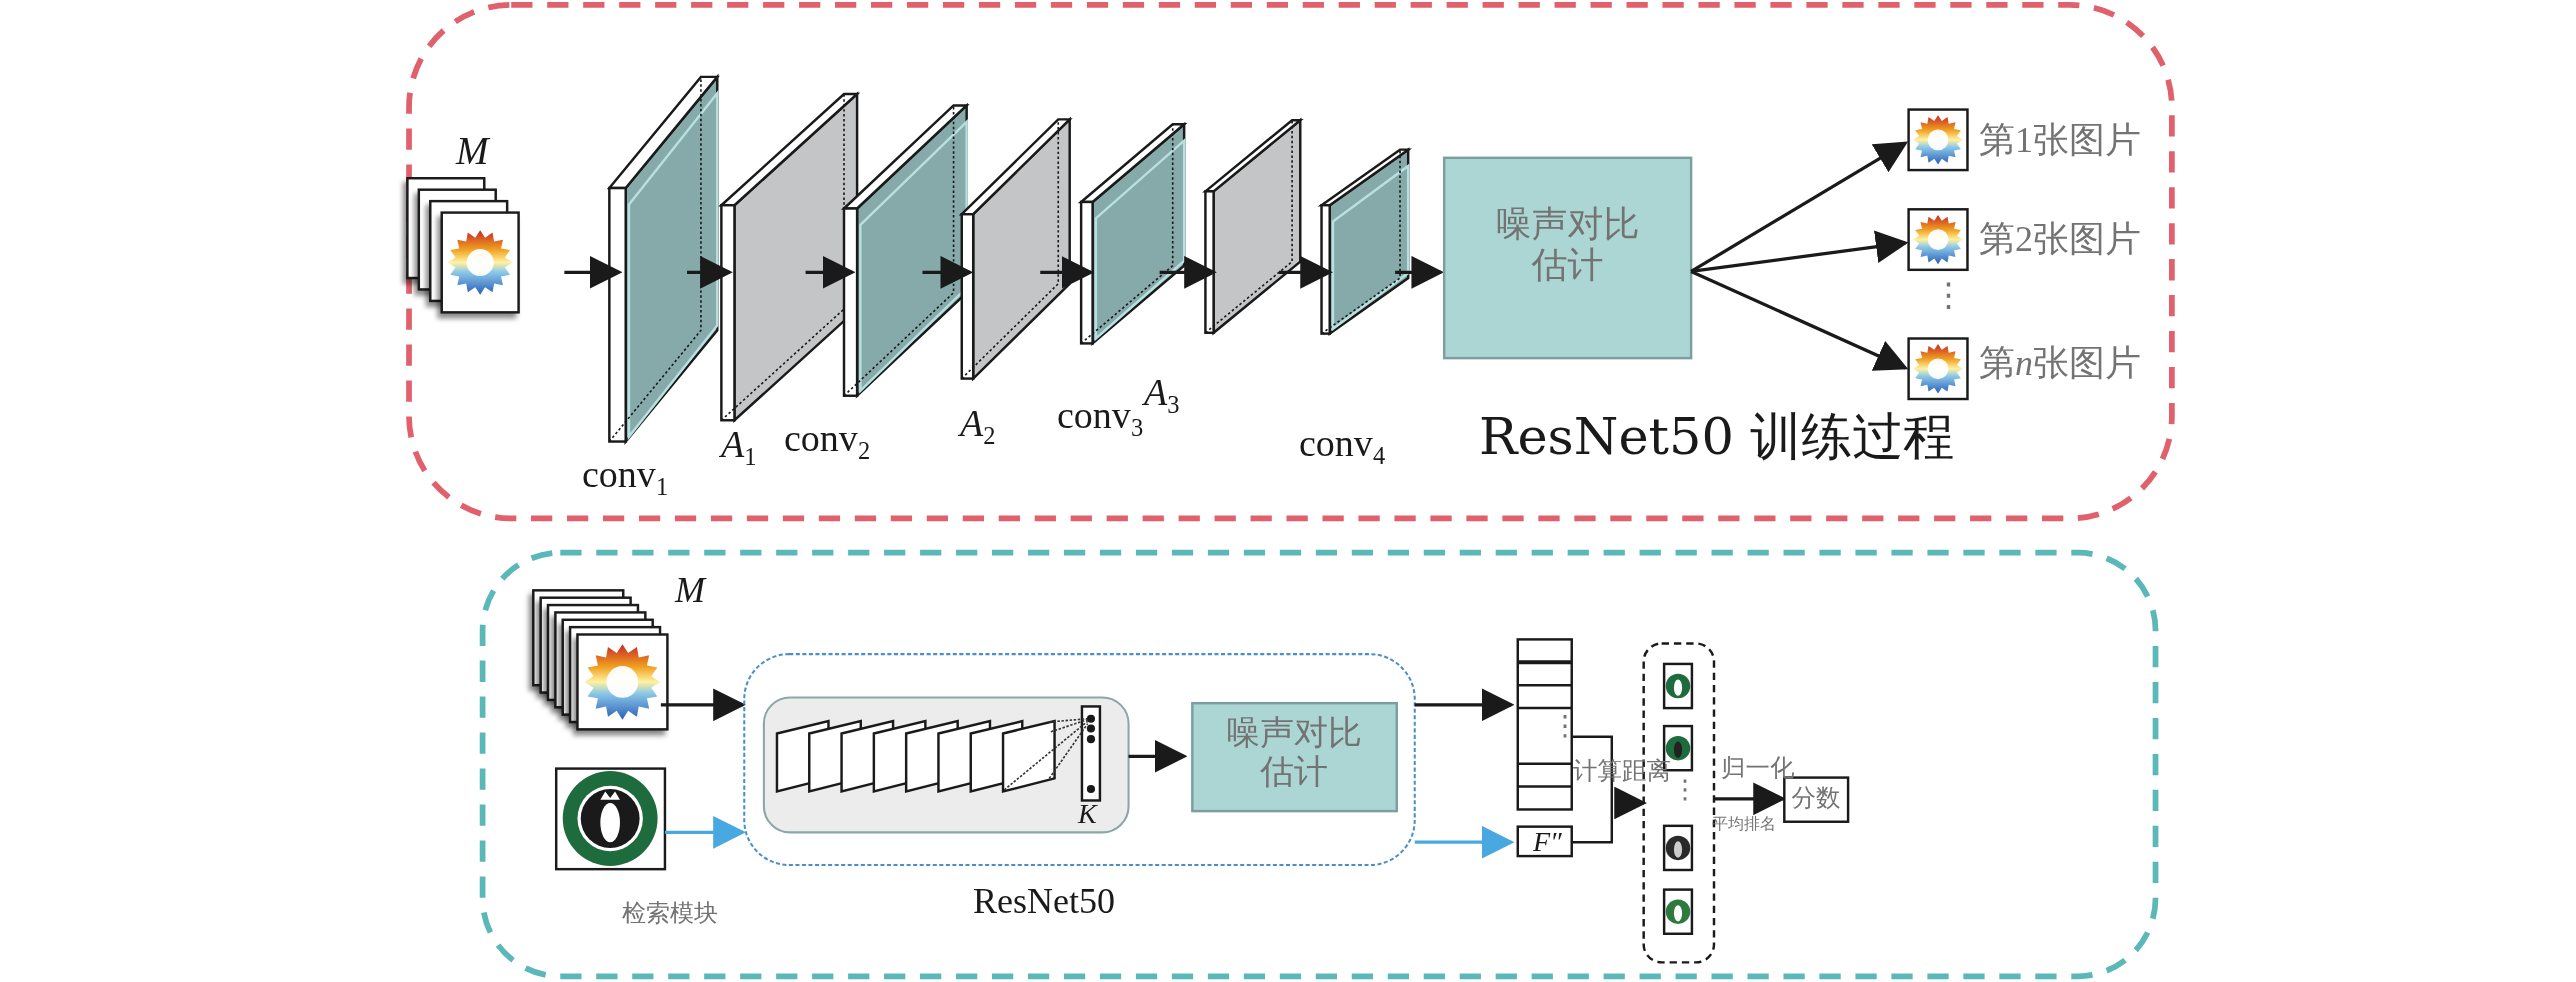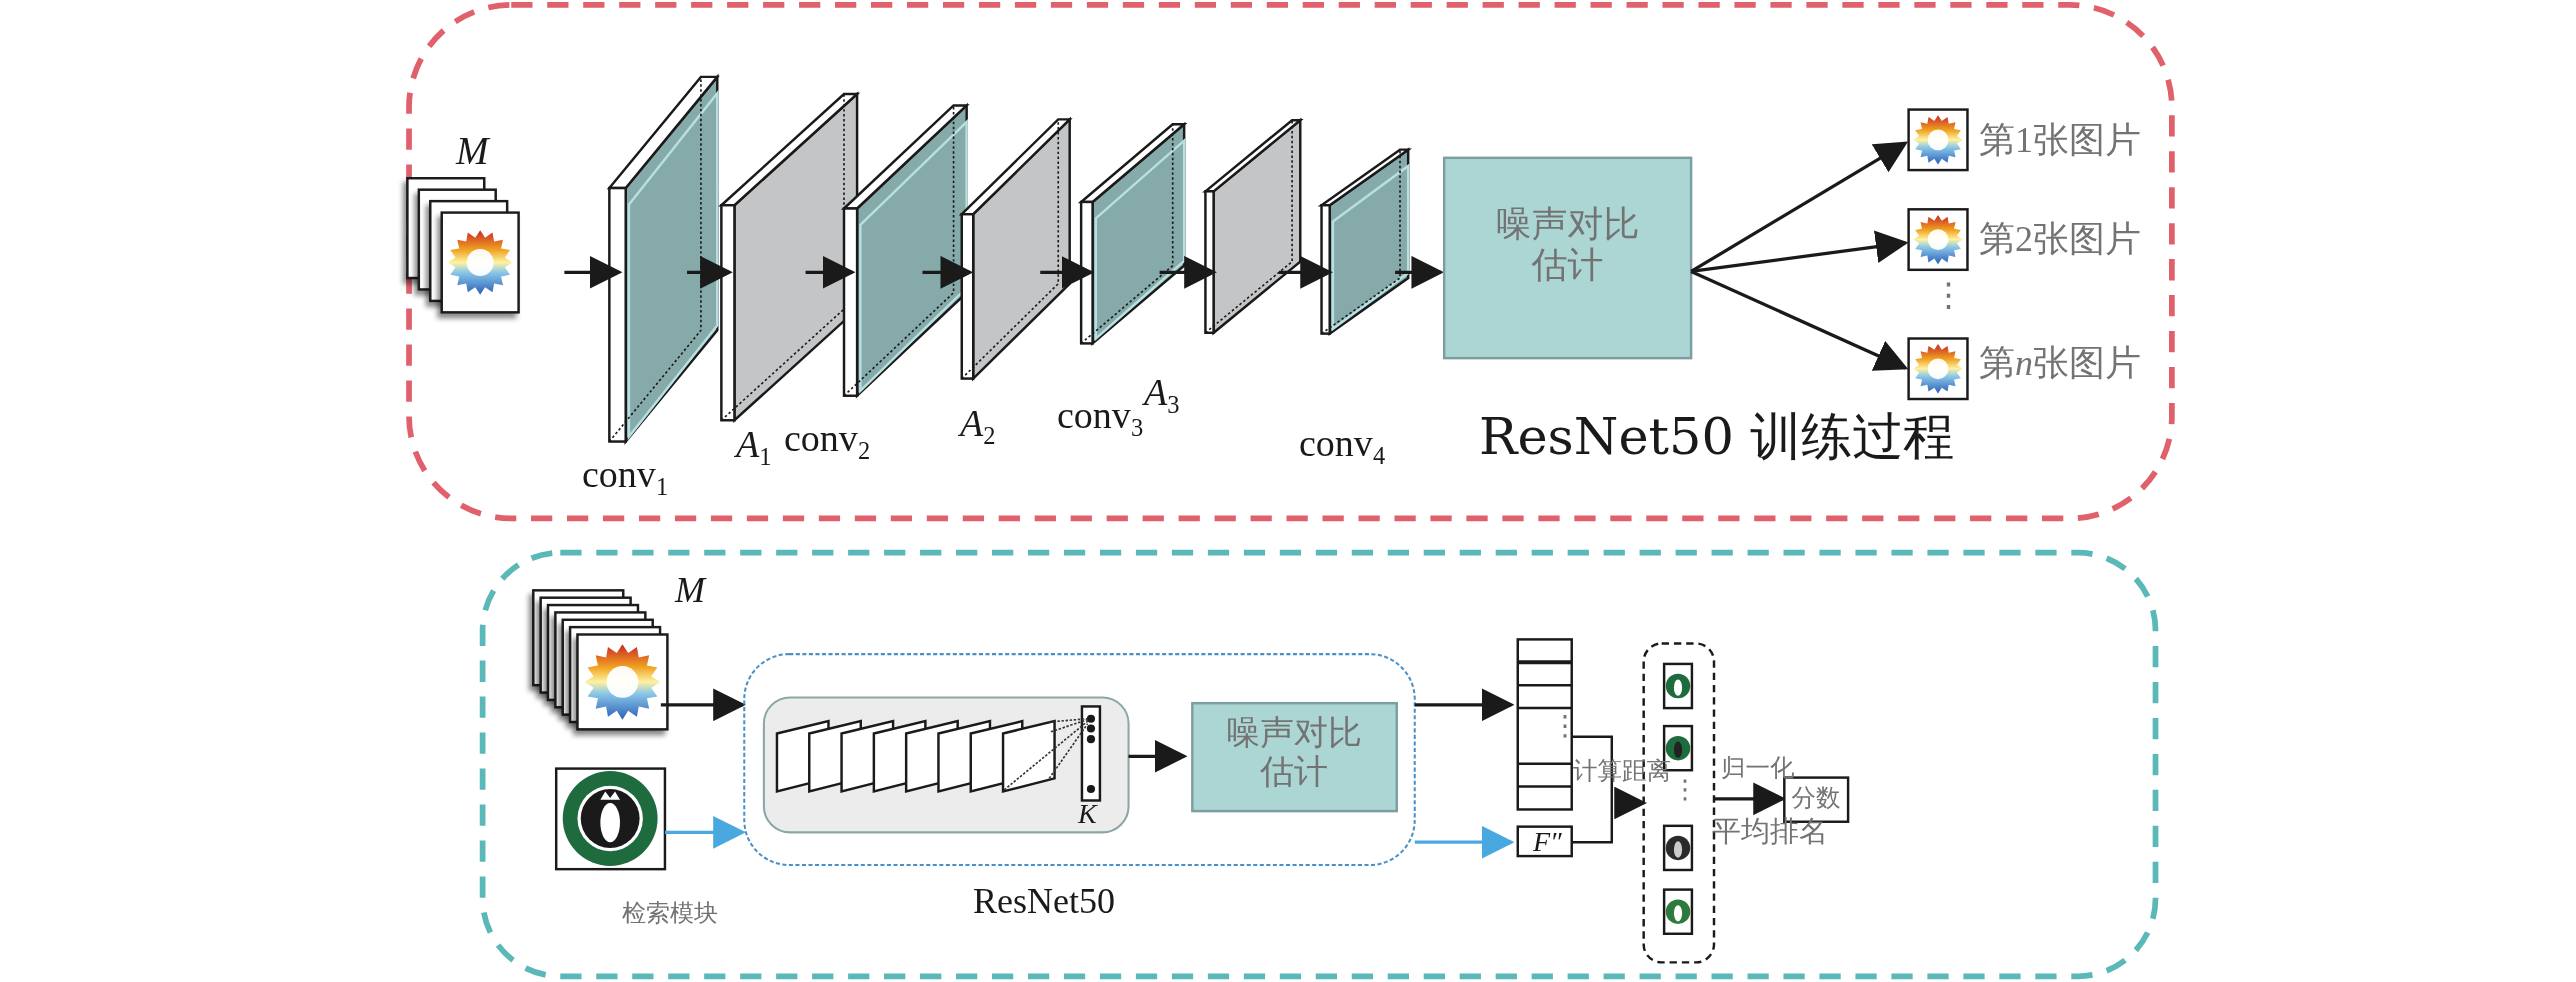--- a/index.html
+++ b/index.html
@@ -262,21 +262,21 @@
     </g>
 
   <line x1="2096" y1="977" x2="2180" y2="977" stroke="#1a1a1a" stroke-width="4" marker-end="url(#arrowBlack)" transform="translate(0,0)"></line>
 
   <rect x="2182" y="951" width="78" height="54" fill="#ffffff" stroke="#1a1a1a" stroke-width="3"></rect>
 </svg>
 
 <div class="lbl it" style="left:456px;top:131px;font-size:39px;">M</div>
 
 <div class="lbl" style="left:582px;top:455px;font-family:Liberation Serif, serif;"><span>conv</span><sub>1</sub></div>
-<div class="lbl it" style="left:736px;top:425px;text-align:right;"><span>A</span><sub style="font-style:normal">1</sub></div>
+<div class="lbl it" style="left:721px;top:425px;text-align:right;"><span>A</span><sub style="font-style:normal">1</sub></div>
 <div class="lbl" style="left:784px;top:419px;"><span>conv</span><sub>2</sub></div>
 <div class="lbl it" style="left:960px;top:404px;"><span>A</span><sub style="font-style:normal">2</sub></div>
 <div class="lbl" style="left:1057px;top:396px;"><span>conv</span><sub>3</sub></div>
 <div class="lbl it" style="left:1144px;top:373px;"><span>A</span><sub style="font-style:normal">3</sub></div>
 <div class="lbl" style="left:1299px;top:376px;margin-top:48px;"><span>conv</span><sub>4</sub></div>
 
 <div class="cn" style="left:1444px;top:203px;width:247px;text-align:center;font-size:36px;">
   <div>噪声对比</div>
   <div>估计</div>
 </div>
@@ -297,16 +297,16 @@
 </div>
 
 <div class="lbl" style="left:973px;top:883px;font-size:36px;">ResNet50</div>
 <div class="cn" style="left:622px;top:900px;font-size:24px;">检索模块</div>
 
 <div class="lbl it" style="left:1533px;top:828px;font-size:28px;">F″</div>
 <div class="cn" style="left:1551px;top:710px;font-size:28px;">⋮</div>
 
 <div class="cn" style="left:1573px;top:757px;font-size:24.5px;">计算距离</div>
 <div class="cn" style="left:1721px;top:754px;font-size:24.5px;">归一化</div>
-<div class="cn" style="left:1712px;top:815px;font-size:29px;">平均排名</div>
+<div class="cn" style="left:1712px;top:815px;font-size:16px;">平均排名</div>
 <div class="cn" style="left:1784px;top:784px;width:64px;text-align:center;font-size:24.5px;">分数</div>
 <div class="cn" style="left:1672px;top:775px;font-size:26px;">⋮</div>
 
 
 </body></html>

